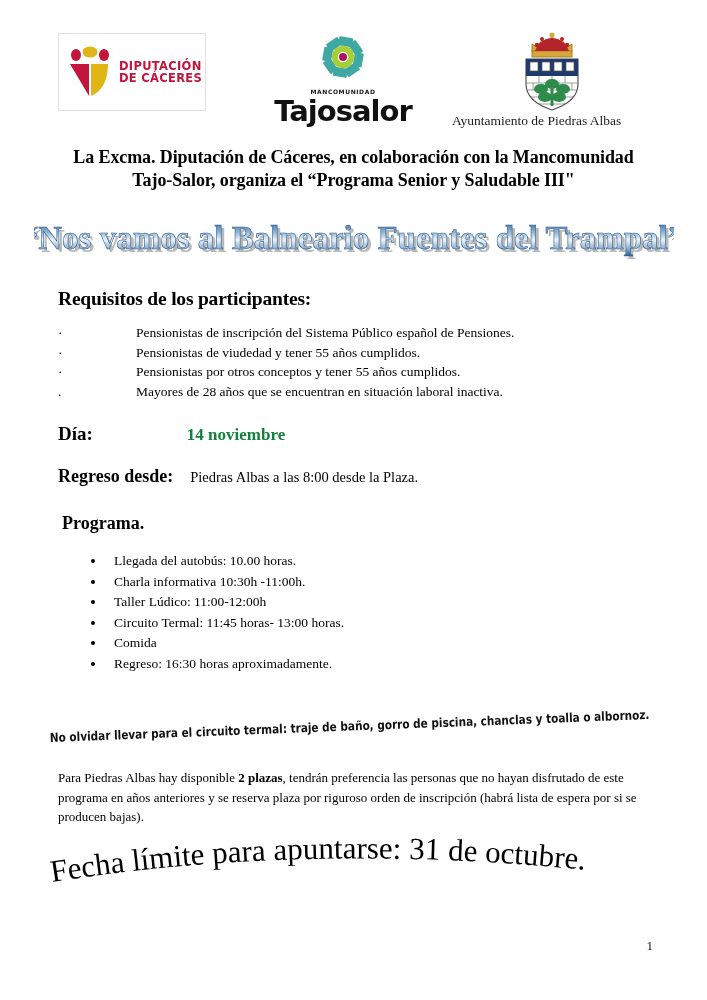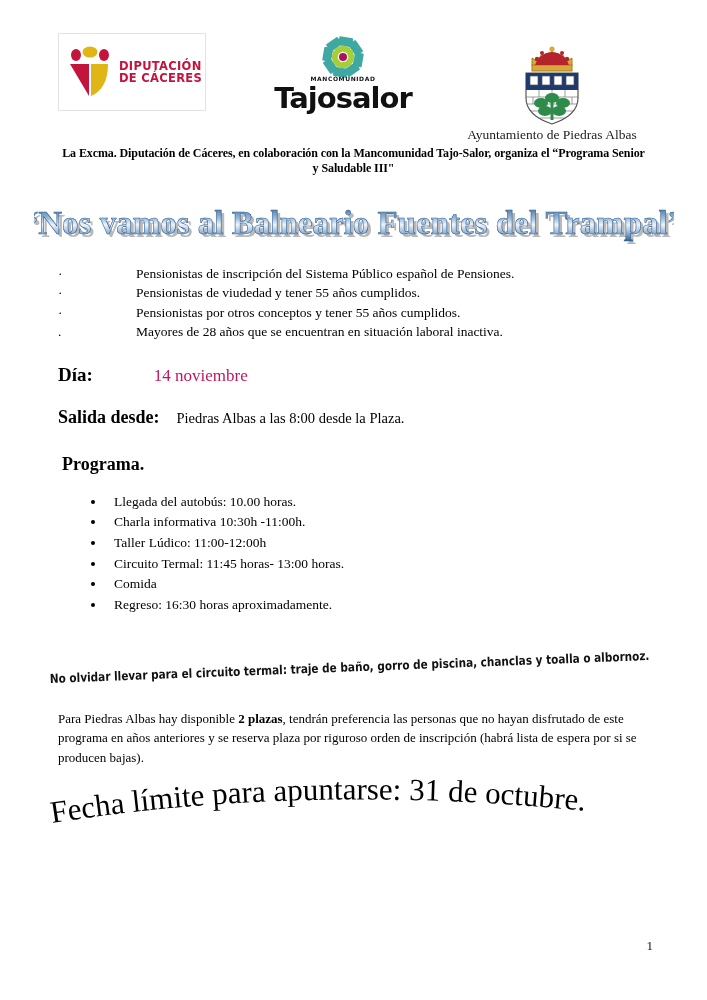--- a/index.html
+++ b/index.html
@@ -31,43 +31,43 @@
     font-weight:bold; font-size:11.5px; color:#c3143c;
     letter-spacing:.3px;
   }
 
   .logo-tajo { position:absolute; left:268px; top:34px; width:150px; height:82px; }
   .tajo-flower { position:relative; width:80px; height:46px; margin:0 auto; }
   .tajo-word {
     position:relative; text-align:center;
     font-family:"DejaVu Sans", sans-serif;
     font-weight:bold; font-size:29px; color:#111; letter-spacing:-1px;
-    line-height:1; margin-top:4px;
+    line-height:1; margin-top:17px;
   }
   .tajo-small {
     position:absolute; left:50%; transform:translateX(-50%);
     top:-8px;
     font-family:"DejaVu Sans", sans-serif;
     font-weight:bold; font-size:6px; color:#111; letter-spacing:.6px;
     white-space:nowrap;
   }
 
-  .logo-ayto { position:absolute; left:452px; top:42px; width:200px; text-align:center; }
+  .logo-ayto { position:absolute; left:452px; top:28px; width:200px; }
   .shield-wrap { width:72px; height:84px; margin:0 auto; }
   .ayto-cap {
     font-family:"Liberation Serif", serif;
     font-size:13.5px; color:#1c1c1c; margin-top:1px; white-space:nowrap;
   }
 
   
   .headline {
     margin:6px 58px 16px 58px;
     text-align:center;
     font-weight:bold;
-    font-size:12px;
+    font-size:18px;
     line-height:1.28;
     letter-spacing:-.1px;
   }
 
   
   .wordart-title {
     margin-top:22px;
     text-align:center;
     height:52px;
     position:relative;
@@ -86,22 +86,22 @@
     font-size:13.5px; line-height:1.45;
   }
   ul.req-list li { position:relative; padding-left:78px; }
   ul.req-list li .mk {
     position:absolute; left:0; top:0; width:10px; text-align:left;
   }
 
   .kv { margin-top:22px; display:flex; align-items:baseline; }
   .kv .k { font-weight:bold; font-size:19px;text-align:center; }
   .kv .v-day {
-    font-weight:normal; font-size:17px; color:#be185d;
-    margin-left:61px;
+    font-weight:bold; font-size:17px; color:#15803d;
+    margin-left:94px;
   }
 
   .kv2 { margin-top:21px; display:flex; align-items:baseline; }
   .kv2 .k { font-weight:bold; font-size:18px; }
   .kv2 .v { font-size:14.5px; margin-left:17px; }
 
   .h-prog { font-weight:bold; font-size:18px; margin-top:26px; padding-left:4px; }
 
   ul.prog-list {
     margin:17px 0 0 0; padding-left:48px;
@@ -258,35 +258,36 @@
           <stop offset="78%" stop-color="#8fb2d4"></stop>
           <stop offset="100%" stop-color="#2f5f92"></stop>
         </linearGradient>
       </defs>
       <text id="wa-shadow" x="322" y="38" text-anchor="middle" font-family="Liberation Serif, serif" font-size="33" font-weight="bold" fill="#b9b9b9">“Nos vamos al Balneario Fuentes del Trampal”</text>
       <text id="wa-main" x="319" y="35" text-anchor="middle" font-family="Liberation Serif, serif" font-size="33" font-weight="bold" fill="url(#wagrad)" stroke="#2f5f92" stroke-width="0.6">“Nos vamos al Balneario Fuentes del Trampal”</text>
     </svg>
   </div>
 
   <div class="sec">
+    <div class="h-req">Requisitos de los participantes:</div>
     <ul class="req-list" id="req-list">
         <li><span class="mk">·</span><span>Pensionistas de inscripción del Sistema Público español de Pensiones.</span></li>
         <li><span class="mk">·</span><span>Pensionistas de viudedad y tener 55 años cumplidos.</span></li>
         <li><span class="mk">·</span><span>Pensionistas por otros conceptos y tener 55 años cumplidos.</span></li>
         <li><span class="mk">.</span><span>Mayores de 28 años que se encuentran en situación laboral inactiva.</span></li>
       </ul>
   </div>
 
   <div class="sec kv">
     <span class="k">Día:</span>
     <span class="v-day">14 noviembre</span>
   </div>
 
   <div class="sec kv2">
-    <span class="k">Salida desde:</span>
+    <span class="k">Regreso desde:</span>
     <span class="v">Piedras Albas a las 8:00 desde la Plaza.</span>
   </div>
 
   <div class="sec">
     <div class="h-prog">Programa.</div>
     <ul class="prog-list" id="prog-list">
         <li>Llegada del autobús: 10.00 horas.</li>
         <li>Charla informativa 10:30h -11:00h.</li>
         <li>Taller Lúdico: 11:00-12:00h</li>
         <li>Circuito Termal: 11:45 horas- 13:00 horas.</li>

